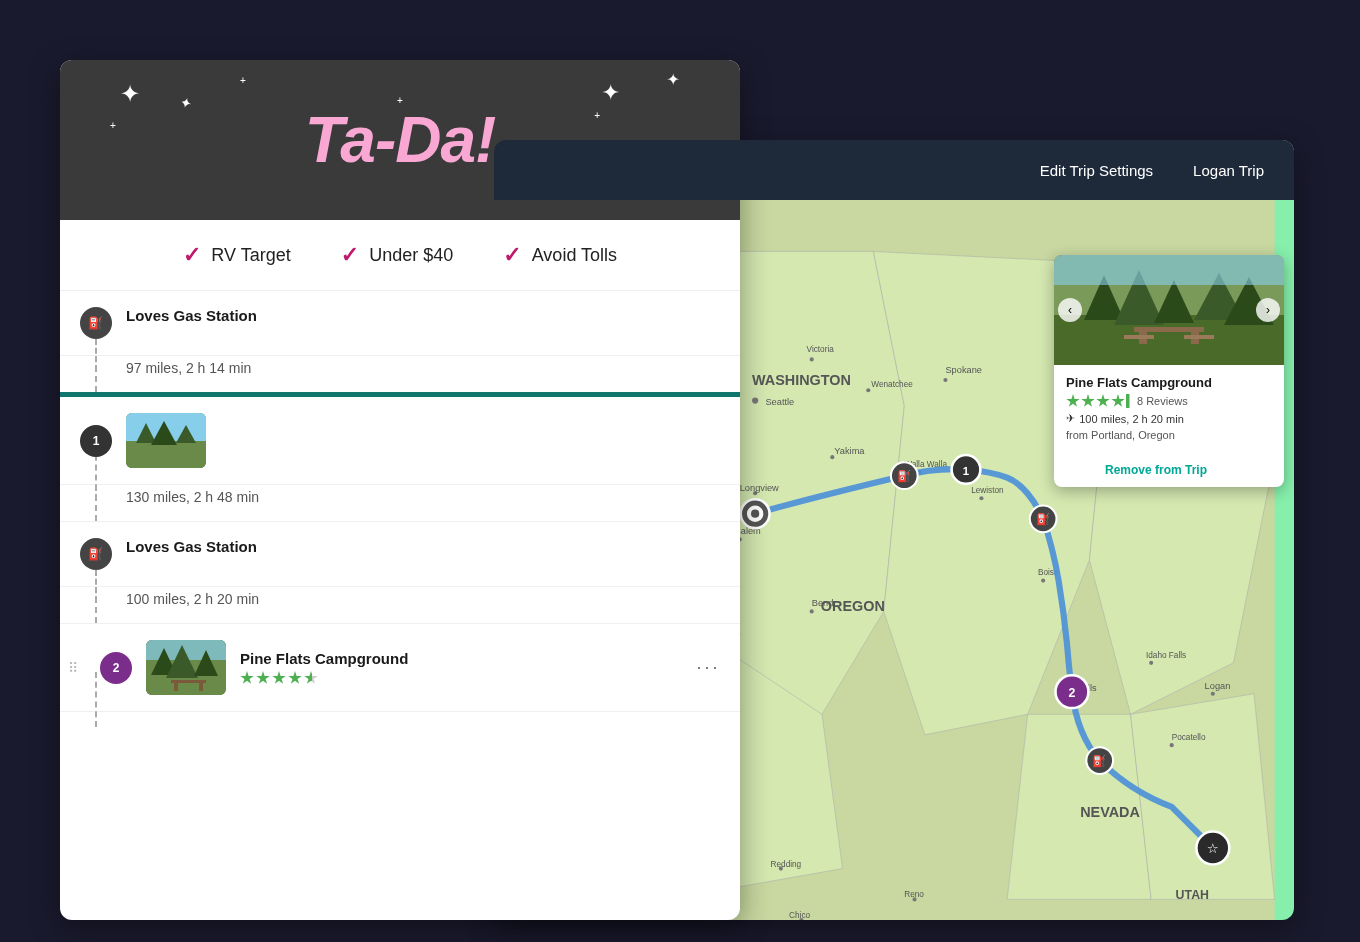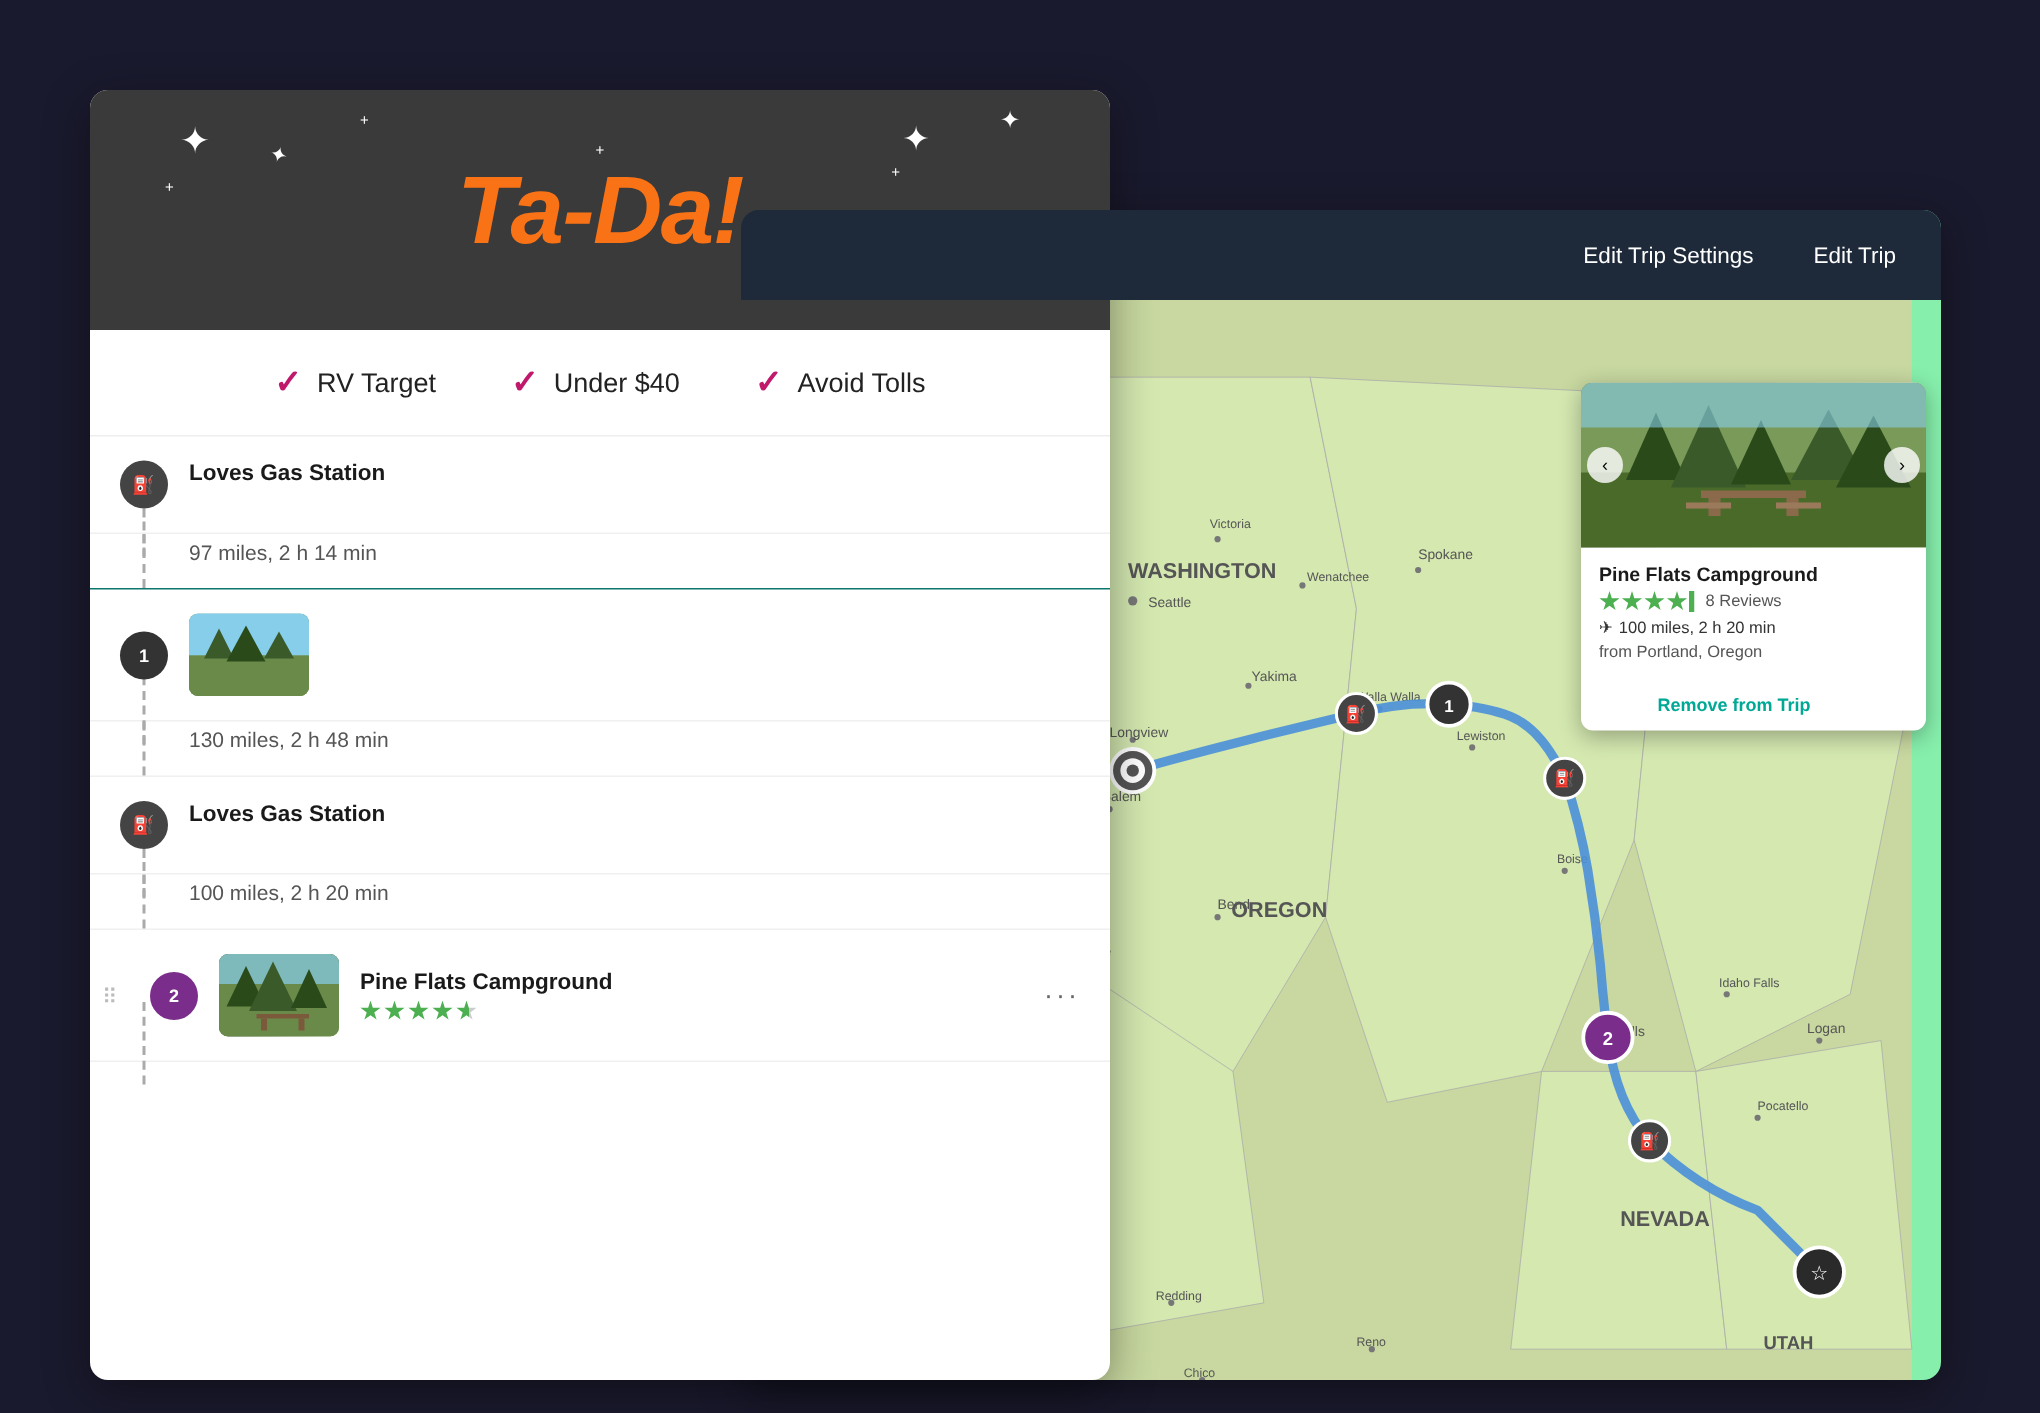--- a/index.html
+++ b/index.html
@@ -170,21 +170,21 @@
       position: relative;
       min-height: 160px;
       display: flex;
       align-items: center;
       justify-content: center;
     }
 
     .tada-title {
       font-size: 64px;
       font-weight: 900;
-      color: #f97316;
+      color: #f9a8d4;
       font-style: italic;
       letter-spacing: -1px;
       z-index: 1;
       position: relative;
     }
 
     .sparkle {
       position: absolute;
       color: white;
       font-size: 18px;
@@ -344,21 +344,21 @@
     }
   </style>
 </head>
 <body>
 
 <div class="outer-wrapper">
 
   <div class="map-panel">
     <div class="map-topbar">
       <a class="map-topbar-link">Edit Trip Settings</a>
-      <a class="map-topbar-link">Edit Trip</a>
+      <a class="map-topbar-link">Logan Trip</a>
     </div>
 
     <div class="map-content">
       
       <svg class="map-bg-svg" viewBox="0 0 740 700" xmlns="http://www.w3.org/2000/svg">
 
         <rect width="740" height="700" fill="#c8d8a0"></rect>
 
         <ellipse cx="100" cy="150" rx="80" ry="200" fill="#a8c8e8" opacity="0.7"></ellipse>
         <rect x="0" y="0" width="150" height="400" fill="#a8c8e8" opacity="0.5"></rect>
@@ -528,21 +528,21 @@
     <div class="itinerary-list">
 
       <div class="itinerary-item" style="position:relative;">
         <div class="timeline-line"></div>
         <div class="item-marker gas" style="margin-top:0;">⛽</div>
         <div class="item-content">
           <div class="item-title">Loves Gas Station</div>
         </div>
       </div>
 
-      <div style="padding: 4px 20px 16px 66px; font-size:14px; color:#555; border-bottom:1px solid #0f766e; position:relative;">
+      <div style="padding: 4px 20px 16px 66px; font-size:14px; color:#555; border-bottom:5px solid #0f766e; position:relative;">
         <div class="timeline-line" style="position:absolute;left:35px;top:0;bottom:0;height:100%;"></div>
         97 miles, 2 h 14 min
       </div>
 
       <div class="itinerary-item" style="position:relative;align-items:center;">
         <div class="timeline-line"></div>
         <div class="item-marker camp-1">1</div>
         <div class="item-thumb thumb-meadows">
           <svg width="80" height="55" viewBox="0 0 80 55">
             <rect width="80" height="55" fill="#7a9a5a"></rect>

